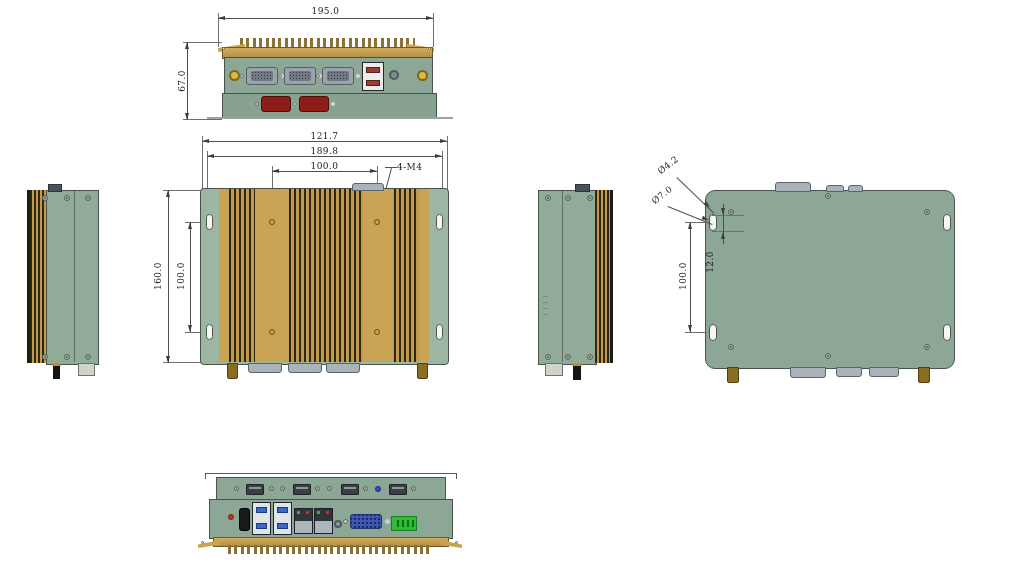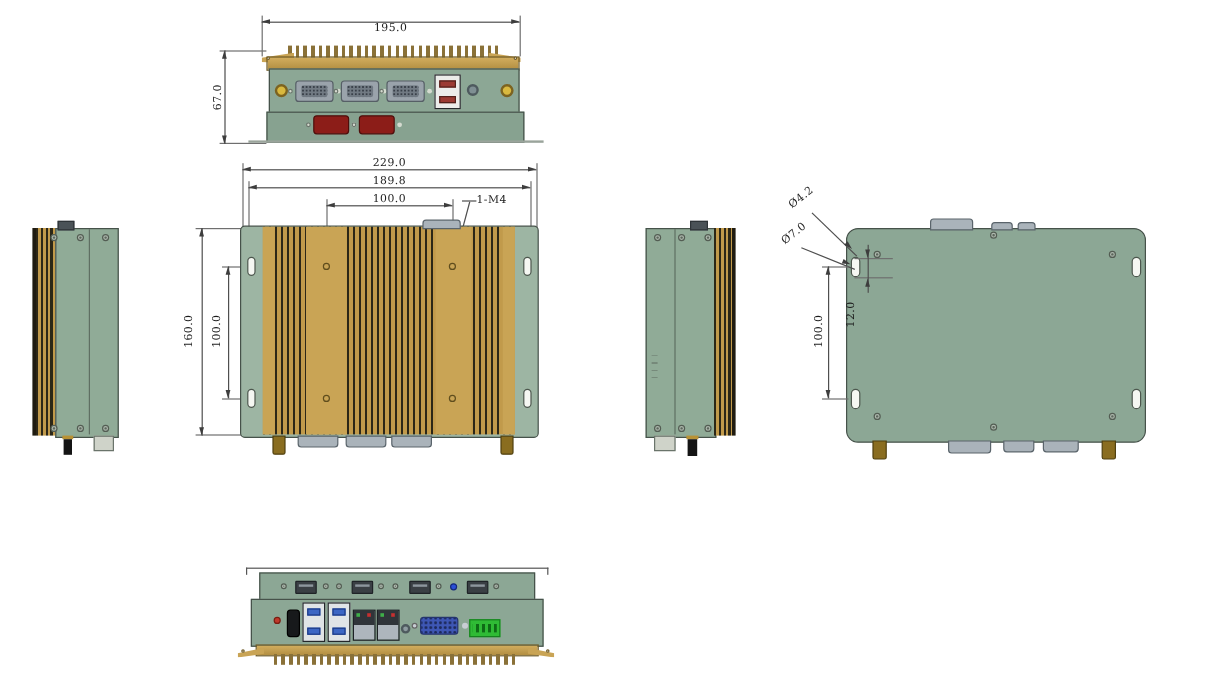--- a/index.html
+++ b/index.html
@@ -63,21 +63,21 @@
 <body>
 
 <div id="canvas">
 
   <div>
     <div class="ext" style="left:218px;top:13px;width:1px;height:34px"></div>
     <div class="ext" style="left:433px;top:13px;width:1px;height:34px"></div>
     <div class="dl" style="left:218px;top:18px;width:215px;height:1px"></div>
     <div class="ar ar-l" style="left:218px;top:16px"></div>
     <div class="ar ar-r" style="left:426px;top:16px"></div>
-    <div class="dt" style="left:303px;top:19px;width:45px">195.0</div>
+    <div class="dt" style="left:303px;top:6px;width:45px">195.0</div>
 
     <div class="ext" style="left:183px;top:42px;width:39px;height:1px"></div>
     <div class="ext" style="left:183px;top:119px;width:39px;height:1px"></div>
     <div class="dl" style="left:187px;top:42px;width:1px;height:78px"></div>
     <div class="ar ar-u" style="left:185px;top:42px"></div>
     <div class="ar ar-d" style="left:185px;top:113px"></div>
     <div class="dt vt" style="left:160px;top:76px;width:44px">67.0</div>
 
     <div class="teeth" style="left:240px;top:38px;width:175px;height:10px"></div>
     <div class="wing" style="left:218px;top:44px;width:27px;height:9px;clip-path:polygon(0 45%,100% 0,100% 100%,0 85%)"></div>
@@ -100,40 +100,40 @@
     <div class="dbred" style="left:261px;top:96px;width:28px;height:14px"></div>
     <div class="dbred" style="left:299px;top:96px;width:28px;height:14px"></div>
   </div>
 
   <div>
     <div class="ext" style="left:202px;top:136px;width:1px;height:54px"></div>
     <div class="ext" style="left:447px;top:136px;width:1px;height:54px"></div>
     <div class="dl" style="left:202px;top:141px;width:245px;height:1px"></div>
     <div class="ar ar-l" style="left:202px;top:139px"></div>
     <div class="ar ar-r" style="left:440px;top:139px"></div>
-    <div class="dt" style="left:302px;top:131px;width:45px">229.0</div>
+    <div class="dt" style="left:302px;top:131px;width:45px">121.7</div>
 
     <div class="ext" style="left:207px;top:151px;width:1px;height:39px"></div>
     <div class="ext" style="left:442px;top:151px;width:1px;height:39px"></div>
     <div class="dl" style="left:207px;top:156px;width:235px;height:1px"></div>
     <div class="ar ar-l" style="left:207px;top:154px"></div>
     <div class="ar ar-r" style="left:435px;top:154px"></div>
     <div class="dt" style="left:302px;top:146px;width:45px">189.8</div>
 
     <div class="ext" style="left:272px;top:166px;width:1px;height:54px"></div>
     <div class="ext" style="left:377px;top:166px;width:1px;height:50px"></div>
     <div class="dl" style="left:272px;top:171px;width:105px;height:1px"></div>
     <div class="ar ar-l" style="left:272px;top:169px"></div>
     <div class="ar ar-r" style="left:370px;top:169px"></div>
     <div class="dt" style="left:302px;top:161px;width:45px">100.0</div>
 
     <div class="dl" style="left:385px;top:167px;width:12px;height:1px"></div>
     <div class="dl" style="left:391px;top:168px;width:1px;height:47px;transform:rotate(15deg);transform-origin:top left"></div>
     <div class="ar ar-d" style="left:377px;top:208px;transform:rotate(15deg)"></div>
-    <div class="dt" style="left:397px;top:162px;width:30px;text-align:left">1-M4</div>
+    <div class="dt" style="left:397px;top:162px;width:30px;text-align:left">4-M4</div>
 
     <div class="ext" style="left:163px;top:190px;width:40px;height:1px"></div>
     <div class="ext" style="left:163px;top:362px;width:40px;height:1px"></div>
     <div class="dl" style="left:168px;top:190px;width:1px;height:173px"></div>
     <div class="ar ar-u" style="left:166px;top:190px"></div>
     <div class="ar ar-d" style="left:166px;top:356px"></div>
     <div class="dt vt" style="left:136px;top:271px;width:44px">160.0</div>
 
     <div class="ext" style="left:185px;top:222px;width:85px;height:1px"></div>
     <div class="ext" style="left:185px;top:332px;width:85px;height:1px"></div>

